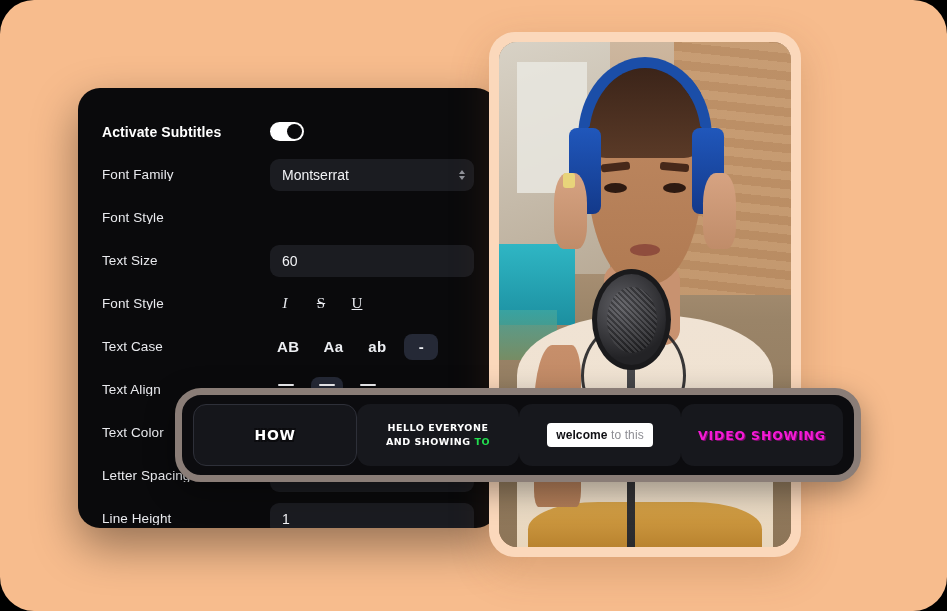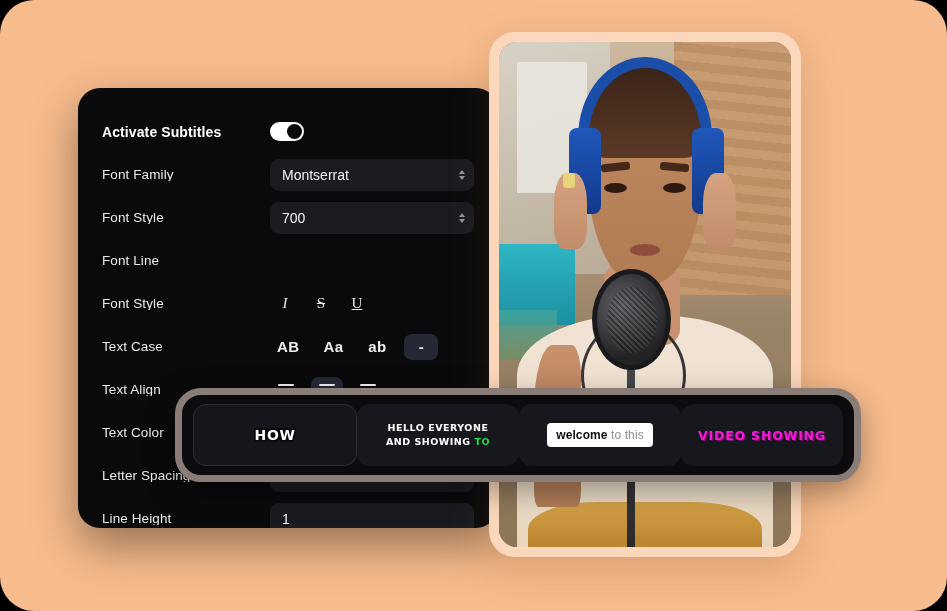--- a/index.html
+++ b/index.html
@@ -488,33 +488,29 @@
             <span class="stepper">
               <span class="up"></span>
               <span class="down"></span>
             </span>
           </div>
         </div>
       </div>
 
       <div class="row">
         <div class="row-label">Font Style</div>
+      </div>
+
+      <div class="row">
+        <div class="row-label">Text Size</div>
         <div class="row-control">
           <div class="field">
-            <span class="val">700</span>
-            <span class="stepper">
-              <span class="up"></span>
-              <span class="down"></span>
-            </span>
-          </div>
-        </div>
-      </div>
-
-      <div class="row">
-        <div class="row-label">Font Line</div>
+            <span class="val">60</span>
+          </div>
+        </div>
       </div>
 
       <div class="row">
         <div class="row-label">Font Style</div>
         <div class="row-control">
           <div class="icon-btn italic">
             <span class="gl">I</span>
           </div>
           <div class="icon-btn strike">
             <span class="gl">S</span>

